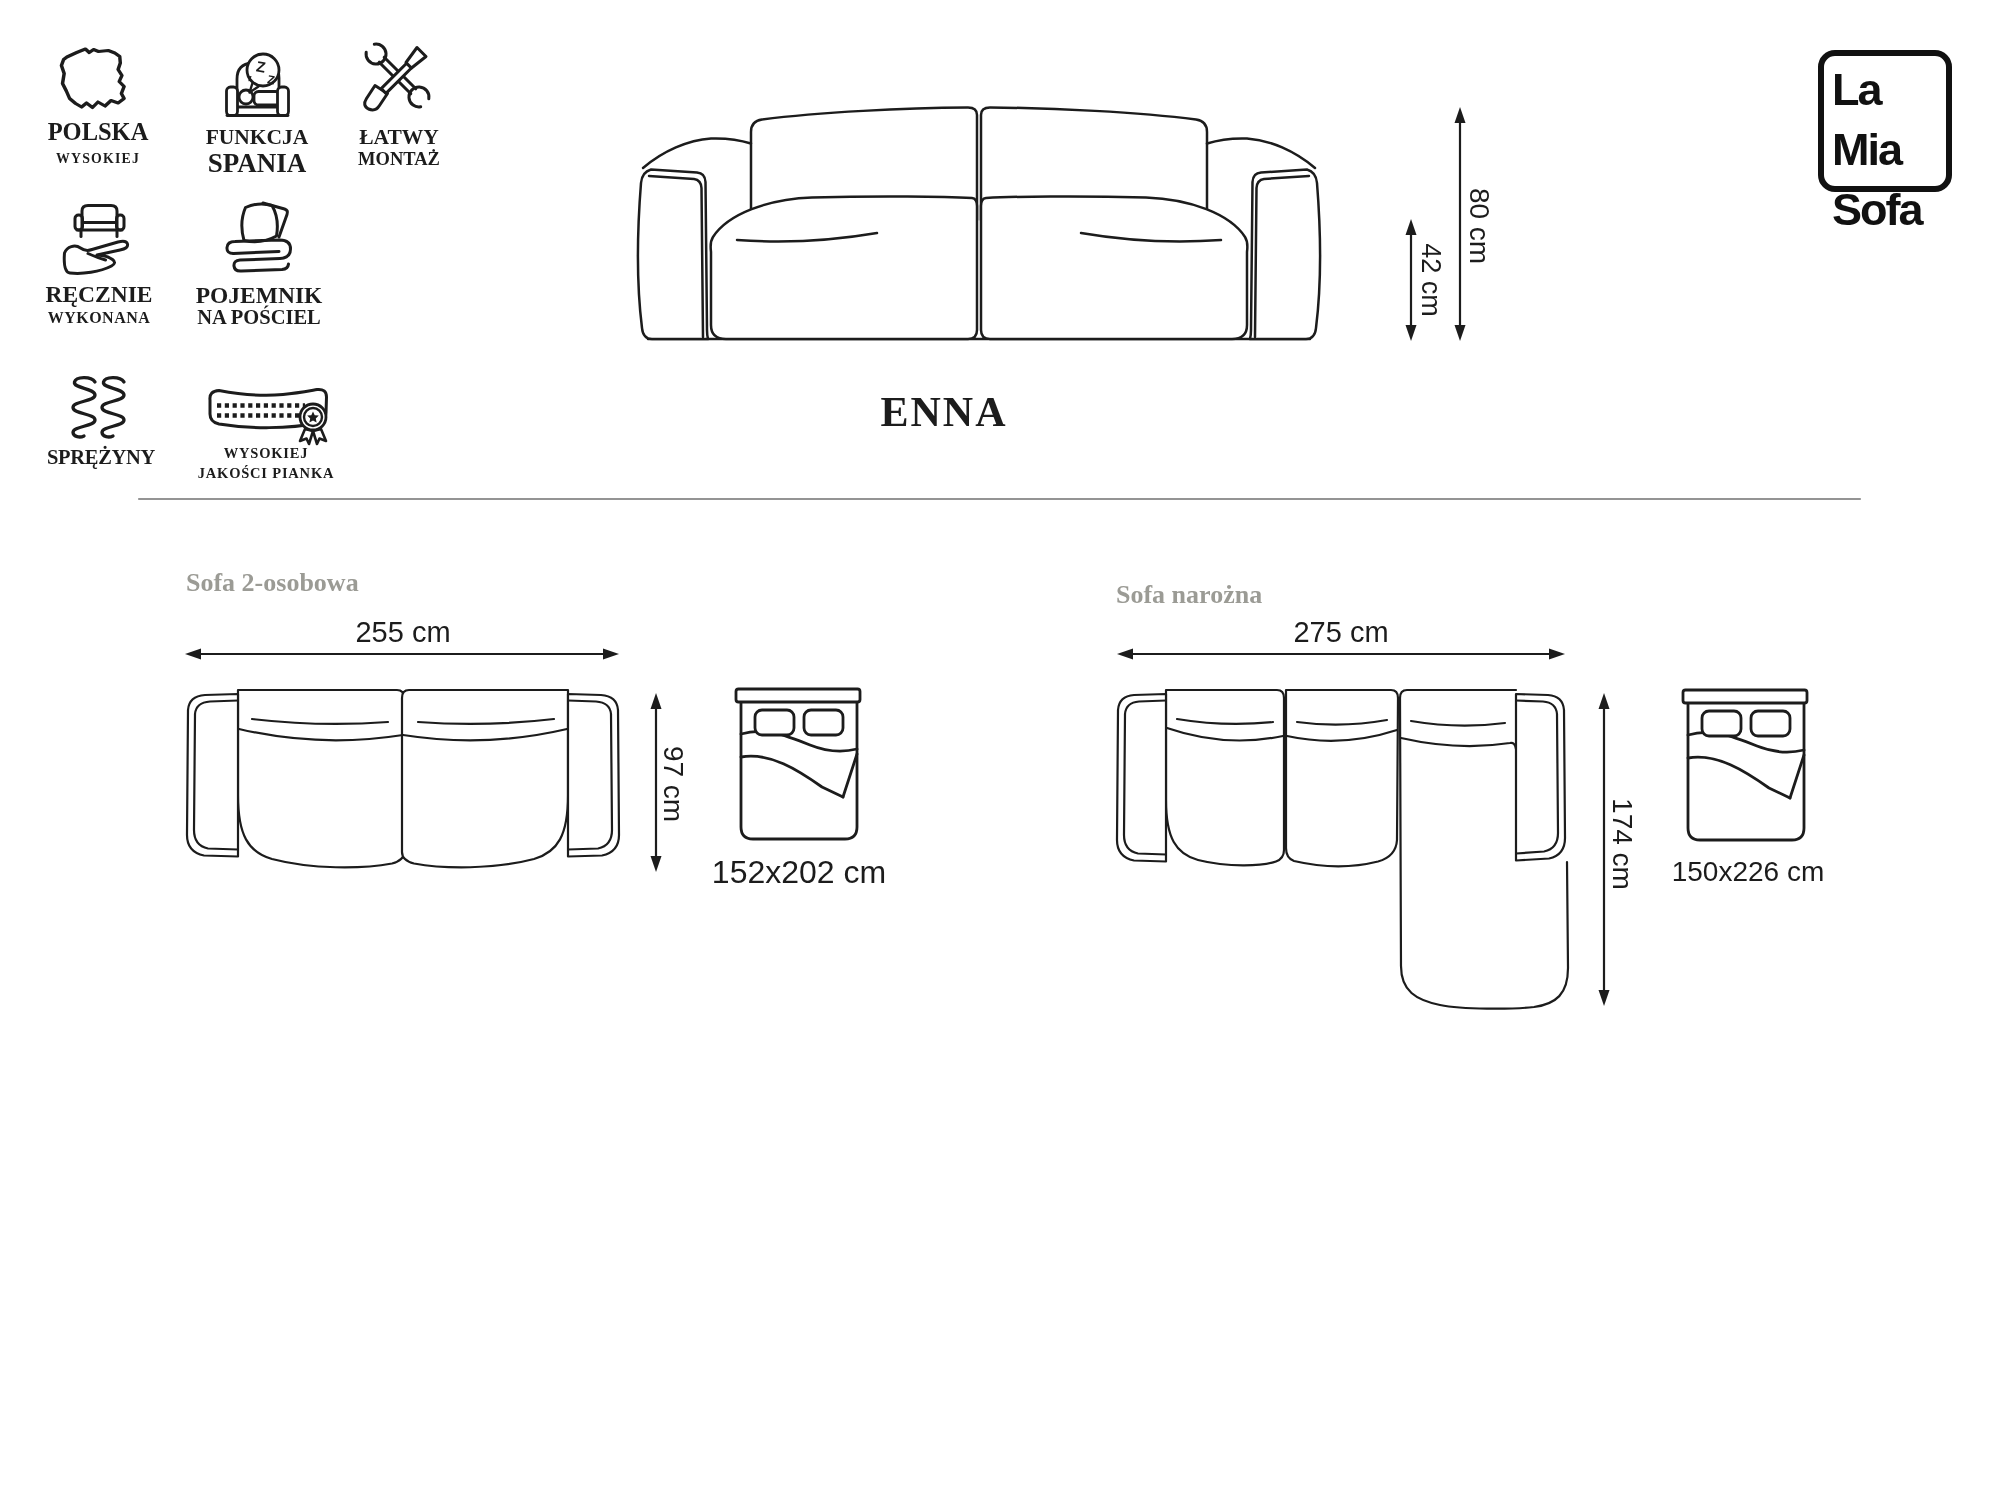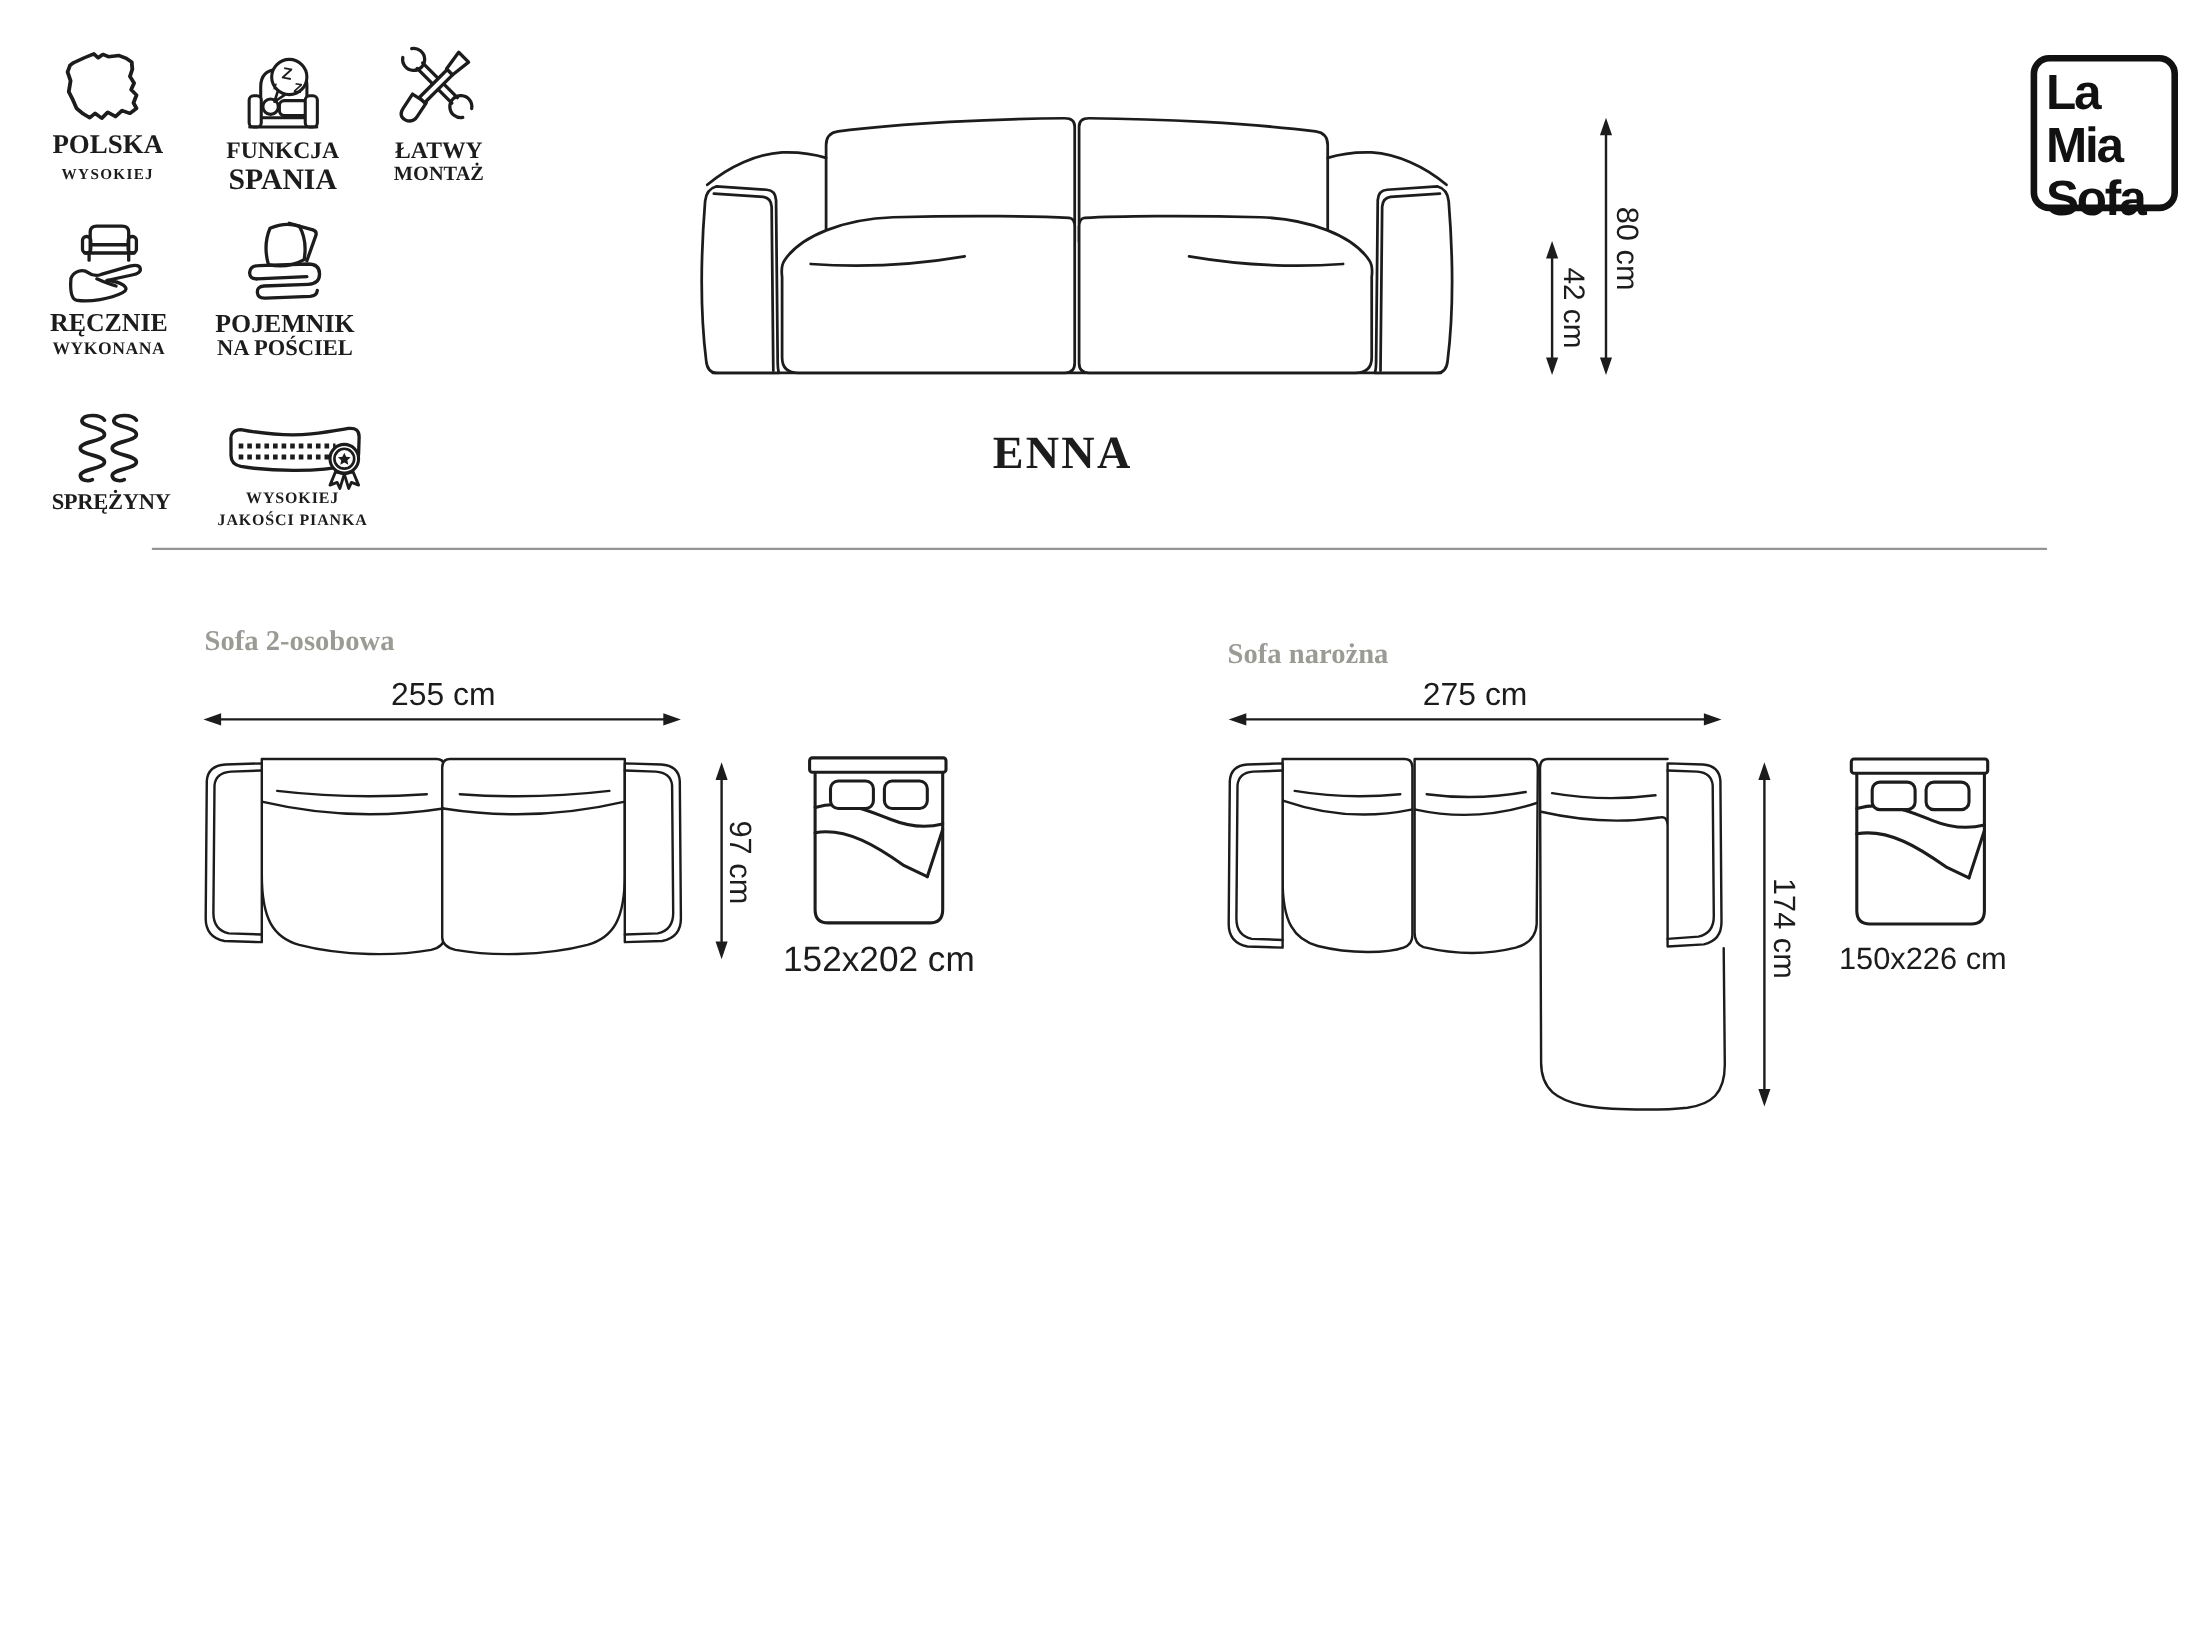--- a/index.html
+++ b/index.html
@@ -196,24 +196,24 @@
 <div class="t c b" style="left:257px;top:148px;font-size:27px;">SPANIA</div>
 <div class="t c b" style="left:399px;top:125px;font-size:21.5px;">ŁATWY</div>
 <div class="t c b" style="left:399px;top:149px;font-size:18.5px;">MONTAŻ</div>
 <div class="t c b" style="left:99px;top:281px;font-size:23.5px;">RĘCZNIE</div>
 <div class="t c b" style="left:99px;top:309px;font-size:16px;letter-spacing:0.5px;">WYKONANA</div>
 <div class="t c b" style="left:259px;top:282px;font-size:23.5px;">POJEMNIK</div>
 <div class="t c b" style="left:259px;top:306px;font-size:20.5px;">NA POŚCIEL</div>
 <div class="t c b" style="left:101px;top:446px;font-size:20.5px;letter-spacing:-0.3px;">SPRĘŻYNY</div>
 <div class="t c b" style="left:266px;top:445px;font-size:14.5px;letter-spacing:0.8px;">WYSOKIEJ</div>
 <div class="t c b" style="left:266px;top:465px;font-size:14.5px;letter-spacing:0.8px;">JAKOŚCI PIANKA</div>
-<div class="t c b" style="left:966px;top:388px;font-size:42px;letter-spacing:2px;">ENNA</div>
+<div class="t c b" style="left:944px;top:388px;font-size:42px;letter-spacing:2px;">ENNA</div>
 <div class="t b" style="left:186px;top:568px;font-size:26px;color:#9b9b95;">Sofa 2-osobowa</div>
 <div class="t b" style="left:1116px;top:568px;font-size:26px;color:#9b9b95;margin-top:12px;">Sofa narożna</div>
 <div class="t c" style="left:403px;top:616px;font-size:29px;">255 cm</div>
 <div class="t c" style="left:1341px;top:616px;font-size:29px;">275 cm</div>
 <div class="t c" style="left:799px;top:854px;font-size:32px;">152x202 cm</div>
 <div class="t c" style="left:1748px;top:856px;font-size:28px;">150x226 cm</div>
 <div class="t" style="left:673px;top:784px;font-size:28px;transform:translate(-50%,-50%) rotate(90deg);">97 cm</div>
 <div class="t" style="left:1622px;top:844px;font-size:28px;transform:translate(-50%,-50%) rotate(90deg);">174 cm</div>
 <div class="t" style="left:1430px;top:280px;font-size:27px;transform:translate(-50%,-50%) rotate(90deg);">42 cm</div>
 <div class="t" style="left:1479px;top:226px;font-size:28px;transform:translate(-50%,-50%) rotate(90deg);">80 cm</div>
-<div style="position:absolute;left:1818px;top:50px;width:134px;height:142px;box-sizing:border-box;border:6px solid #111;border-radius:17px;color:#111;font-family:'Liberation Sans',sans-serif;font-weight:bold;font-size:45px;line-height:48px;padding:4px 0 0 8px;letter-spacing:-2px;margin-left:28px;">La<br>Mia<br>Sofa</div>
+<div style="position:absolute;left:1818px;top:50px;width:134px;height:142px;box-sizing:border-box;border:6px solid #111;border-radius:17px;color:#111;font-family:'Liberation Sans',sans-serif;font-weight:bold;font-size:45px;line-height:60px;padding:4px 0 0 8px;letter-spacing:-2px;">La<br>Mia<br>Sofa</div>
 
 </body></html>

